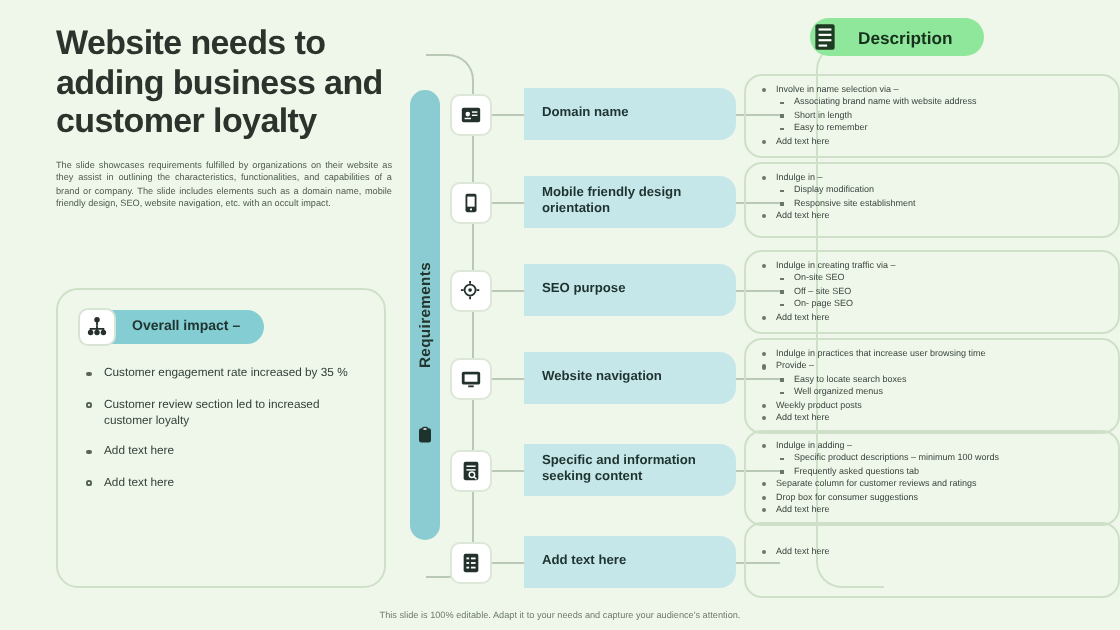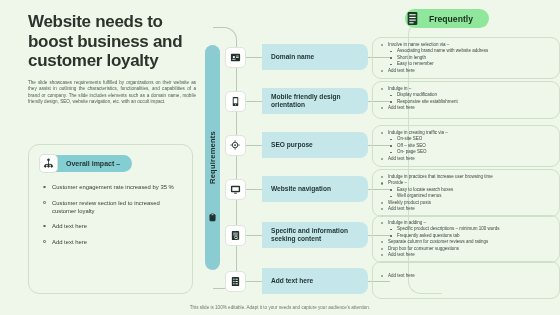--- a/index.html
+++ b/index.html
@@ -133,21 +133,21 @@
     position:absolute;left:0;right:0;bottom:5px;text-align:center;
     font-size:4.6px;color:#6d7a6e;
   }
 </style>
 </head>
 <body>
 
 <div class="slide">
 
   <div class="left">
-    <h1 class="title">Website needs to boost business and customer loyalty</h1>
+    <h1 class="title">Website needs to adding business and customer loyalty</h1>
     <p class="subtitle">The slide showcases requirements fulfilled by organizations on their website as they assist in outlining the characteristics, functionalities, and capabilities of a brand or company. The slide includes elements such as a domain name, mobile friendly design, SEO, website navigation, etc. with an occult impact.</p>
   </div>
 
   <div class="impact-card">
     <div class="impact-head">
       <div class="icon-badge">
         <svg width="11" height="11" viewBox="0 0 24 24" fill="none" stroke="#26312b" stroke-width="2">
           <circle cx="12" cy="4" r="2" fill="#26312b"></circle>
           <path d="M12 6v4M5 16v-2h14v2" stroke="#26312b"></path>
           <circle cx="5" cy="18" r="2" fill="#26312b"></circle>
@@ -185,21 +185,21 @@
     <div class="desc-badge">
       <svg width="13" height="15" viewBox="0 0 24 28" fill="none">
         <rect x="3" y="2" width="18" height="24" rx="2" fill="#1d3a22"></rect>
         <rect x="6" y="6" width="12" height="2" fill="#ffffff"></rect>
         <rect x="6" y="11" width="12" height="2" fill="#ffffff"></rect>
         <rect x="6" y="16" width="12" height="2" fill="#ffffff"></rect>
         <rect x="6" y="21" width="8" height="2" fill="#ffffff"></rect>
       </svg>
     </div>
     <div class="desc-pill">
-      <span>Frequently</span>
+      <span>Description</span>
     </div>
   </div>
 
   <div class="row" style="top:38px;">
     <div class="node">
       <svg width="11" height="11" viewBox="0 0 24 24" fill="none">
         <rect x="2" y="4" width="20" height="16" rx="2" fill="#22312b"></rect>
         <circle cx="8.5" cy="11" r="2.5" fill="#fff"></circle>
         <rect x="13" y="8" width="6" height="1.6" fill="#fff"></rect>
         <rect x="13" y="11.5" width="6" height="1.6" fill="#fff"></rect>

